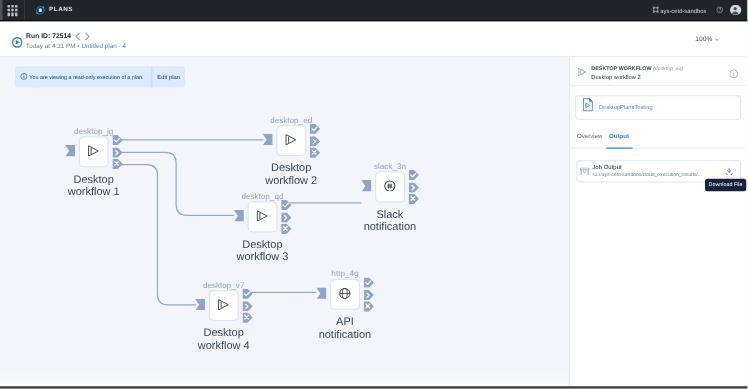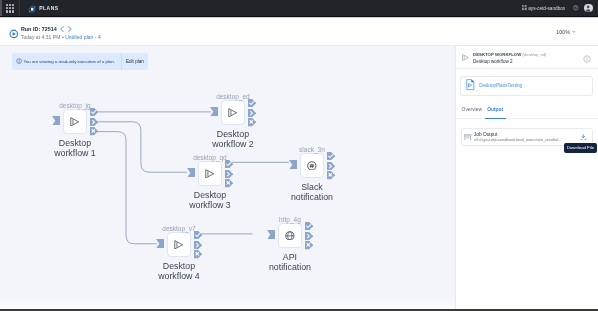--- a/index.html
+++ b/index.html
@@ -289,21 +289,21 @@
             <div style="position:absolute;left:0;top:9.85px"><svg width="8.2" height="8.2" viewBox="0 0 11 11">
                 <path d="M0 0h5.6L11 5.5 5.6 11H0z" fill="#8ea5c9"></path>
                 <path d="M3.4 3.3 5.9 5.6 3.4 7.9" stroke="#fff" stroke-width="1.35" fill="none" stroke-linecap="round" stroke-linejoin="round"></path>
               </svg></div>
             <div style="position:absolute;left:0;top:19.7px"><svg width="8.2" height="8.2" viewBox="0 0 11 11">
                 <path d="M0 0h5.6L11 5.5 5.6 11H0z" fill="#8ea5c9"></path>
                 <path d="M2.6 3.2 6.3 7.0M6.3 3.2 2.6 7.0" stroke="#fff" stroke-width="1.35" fill="none" stroke-linecap="round"></path>
               </svg></div>
           </div>
         </div>
-        <div class="node" style="left: 300px; top: 107px;">
+        <div class="node" style="left: 300px; top: 91px;">
           <div class="node-label">slack_3n</div>
           <div class="node-box">
             <span><svg width="9.7" height="9.7" viewBox="0 0 20 20" fill="none" stroke="#333c4c" stroke-width="1.7">
                 <circle cx="10" cy="10" r="8.4"></circle>
                 <path d="M8.6 6.5 7.8 13.3M12.4 6.7l-0.8 6.8M6.3 8.4h7.2M6.2 11.6h7.2" stroke-width="1.5" stroke-linecap="round"></path>
               </svg></span>
           </div>
           <div class="node-title">Slack<br>notification</div>
           <div class="port-in"><svg width="8.3" height="9.6" viewBox="0 0 10 11.5">
               <path d="M0 0h10v11.5H0l4-5.75z" fill="#8ea5c9"></path>
@@ -343,21 +343,21 @@
             <div style="position:absolute;left:0;top:9.85px"><svg width="8.2" height="8.2" viewBox="0 0 11 11">
                 <path d="M0 0h5.6L11 5.5 5.6 11H0z" fill="#8ea5c9"></path>
                 <path d="M3.4 3.3 5.9 5.6 3.4 7.9" stroke="#fff" stroke-width="1.35" fill="none" stroke-linecap="round" stroke-linejoin="round"></path>
               </svg></div>
             <div style="position:absolute;left:0;top:19.7px"><svg width="8.2" height="8.2" viewBox="0 0 11 11">
                 <path d="M0 0h5.6L11 5.5 5.6 11H0z" fill="#8ea5c9"></path>
                 <path d="M2.6 3.2 6.3 7.0M6.3 3.2 2.6 7.0" stroke="#fff" stroke-width="1.35" fill="none" stroke-linecap="round"></path>
               </svg></div>
           </div>
         </div>
-        <div class="node" style="left: 278px; top: 177px;">
+        <div class="node" style="left: 264px; top: 177px;">
           <div class="node-label">http_4g</div>
           <div class="node-box">
             <span><svg width="9.7" height="9.7" viewBox="0 0 20 20" fill="none" stroke="#333c4c" stroke-width="1.6">
                 <circle cx="10" cy="10" r="8.4"></circle>
                 <path d="M1.6 10h16.8" stroke-width="1.4"></path>
                 <ellipse cx="10" cy="10" rx="4.2" ry="8.4" stroke-width="1.4"></ellipse>
               </svg></span>
           </div>
           <div class="node-title">API<br>notification</div>
           <div class="port-in"><svg width="8.3" height="9.6" viewBox="0 0 10 11.5">

